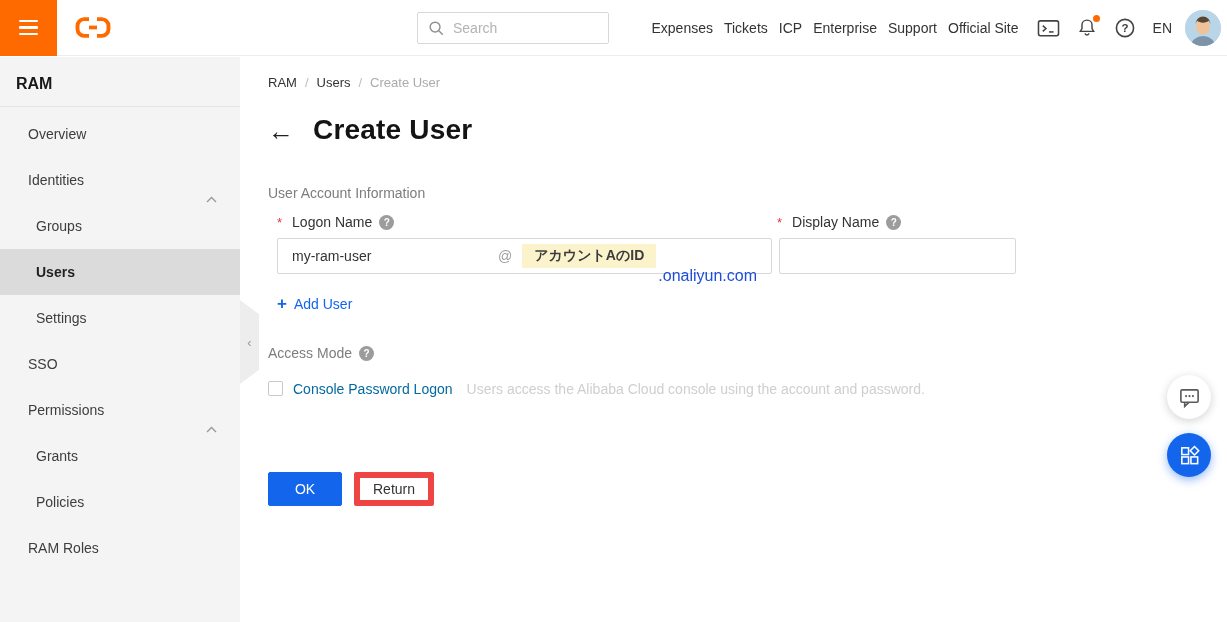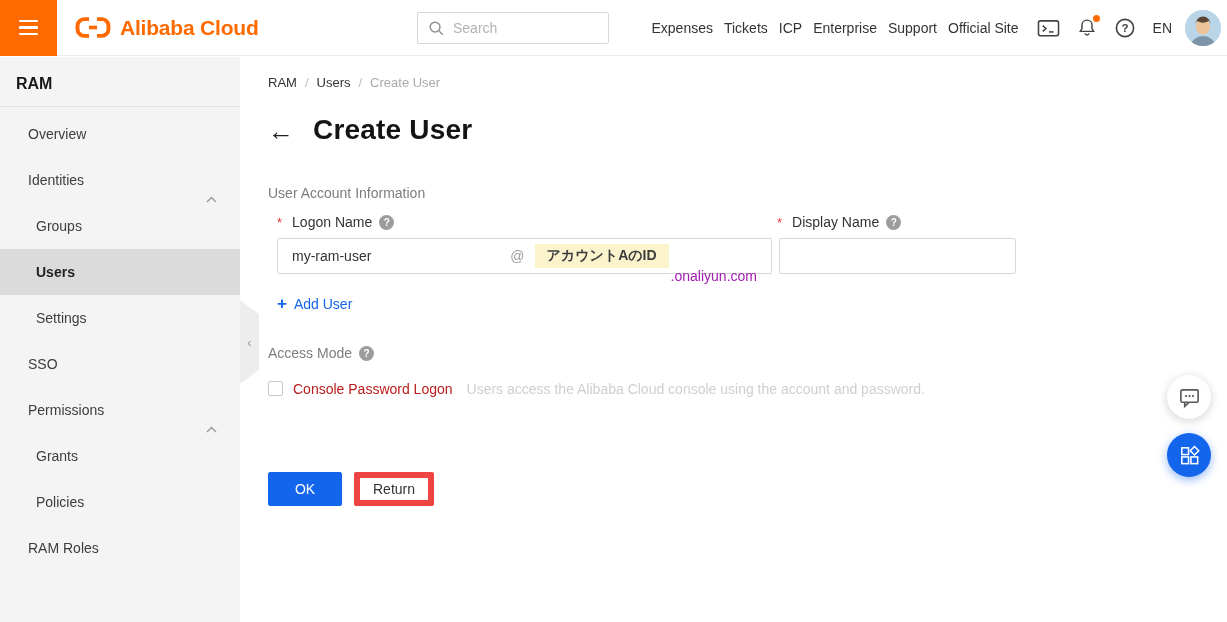--- a/index.html
+++ b/index.html
@@ -52,27 +52,27 @@
   .req { color:#e0393b; margin-right:3px; font-size:13px; }
   .help-dot { width:15px; height:15px; border-radius:50%; background:#9c9c9c; color:#fff; font-size:10px; font-weight:700; line-height:15px; text-align:center; display:inline-block; cursor:pointer; }
   .input-box { position:absolute; top:181px; height:36px; border:1px solid #d8d8d8; border-radius:2px; background:#fff; display:flex; align-items:center; }
   .box-logon { left:37px; width:495px; padding:0 14px; }
   .box-display { left:539px; width:237px; padding:0 12px; }
   .input-box input { border:none; outline:none; font-size:14px; color:#333; font-family:inherit; background:transparent; min-width:0; }
   .box-logon input { flex:1; }
   .box-display input { width:100%; }
   .at-sign { color:#9e9e9e; font-size:14px; margin:0 10px 0 6px; }
   .acct-chip { background:#faf3cc; color:#3c3c3c; font-size:14px; font-weight:700; padding:3px 12px; white-space:nowrap; }
-  .domain { color:#a21caf; font-size:14px; margin-left:2px; white-space:nowrap;margin-top:40px; }
+  .domain { color:#1d4ed8; font-size:16px; margin-left:2px; white-space:nowrap;margin-top:40px; }
   .add-user { position:absolute; left:37px; top:238px; display:flex; align-items:center; gap:7px; color:#1366ec; font-size:14px; cursor:pointer; }
   .add-user .plus { font-size:17px; font-weight:600; line-height:1; }
   .check-area { position:absolute; left:28px; top:321px; width:715px; }
   .check-row { font-size:14px; line-height:23px; margin-bottom:10px; }
   .checkbox { display:inline-block; width:15px; height:15px; border:1px solid #c8c8c8; border-radius:2px; background:#fff; vertical-align:-2px; margin-right:10px; cursor:pointer; }
-  .check-label { color:#b91c1c; margin-right:14px; cursor:pointer; }
+  .check-label { color:#0369a1; margin-right:14px; cursor:pointer; }
   .check-hint { color:#cfcfcf; }
   .btn-row { position:absolute; left:28px; top:415px; display:flex; gap:12px; }
   .btn { height:34px; font-size:14px; border-radius:2px; display:flex; align-items:center; justify-content:center; cursor:pointer; font-family:inherit; }
   .btn-ok { width:74px; background:#1366ec; color:#fff; border:1px solid #1366ec; }
   .btn-return { width:80px; background:#fff; color:#333; border:6px solid #ef4444; }
 
   
   .fab { position:absolute; width:44px; height:44px; border-radius:50%; display:flex; align-items:center; justify-content:center; cursor:pointer; z-index:30; }
   .fab-chat { left:1167px; top:375px; background:#fff; box-shadow:0 2px 10px rgba(0,0,0,0.18); }
   .fab-apps { left:1167px; top:433px; background:#1366ec; box-shadow:0 3px 10px rgba(19,102,236,0.45); }
@@ -87,21 +87,20 @@
       <i></i>
         <i></i>
         <i></i>
     </div>
     <div class="brand">
       <svg width="36" height="23" viewBox="0 0 40 26">
         <path d="M15.5 3.5 H10 C5.9 3.5 2.5 6.9 2.5 11 v4 c0 4.1 3.4 7.5 7.5 7.5 h5.5" fill="none" stroke="#ff6a00" stroke-width="4.4"></path>
         <path d="M24.5 3.5 H30 c4.1 0 7.5 3.4 7.5 7.5 v4 c0 4.1-3.4 7.5-7.5 7.5 h-5.5" fill="none" stroke="#ff6a00" stroke-width="4.4"></path>
         <line x1="15.5" y1="13" x2="24.5" y2="13" stroke="#ff6a00" stroke-width="4.2"></line>
       </svg>
-      <span class="brand-text">Alibaba Cloud</span>
     </div>
     <div class="searchbox">
       <svg width="17" height="17" viewBox="0 0 18 18">
         <circle cx="7.5" cy="7.5" r="5.2" fill="none" stroke="#8f8f8f" stroke-width="1.5"></circle>
         <line x1="11.5" y1="11.5" x2="15.6" y2="15.6" stroke="#8f8f8f" stroke-width="1.5"></line>
       </svg>
       <input placeholder="Search" style="">
     </div>
     <div class="header-right">
       <div class="hlinks">

